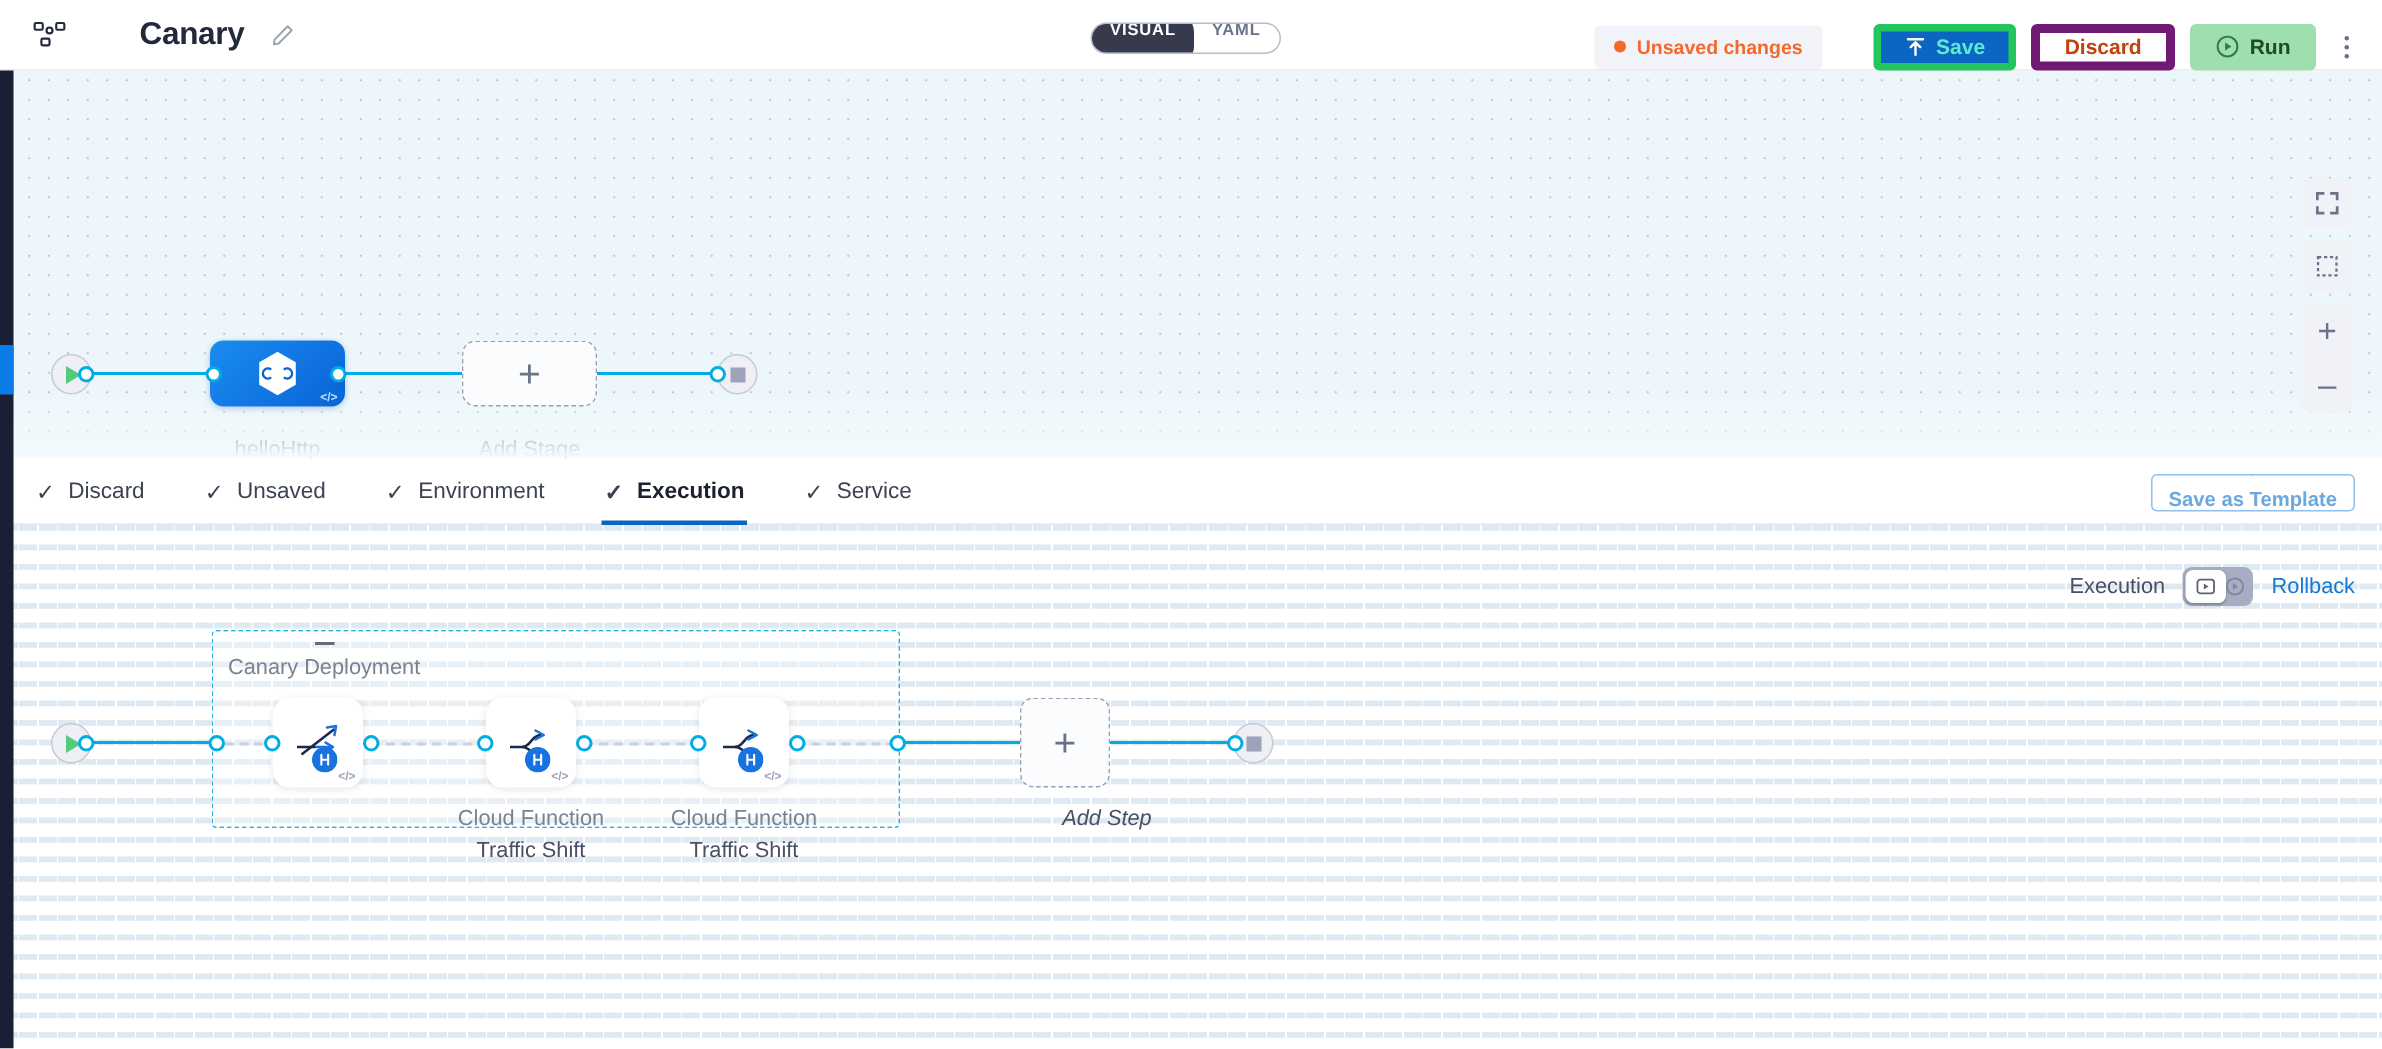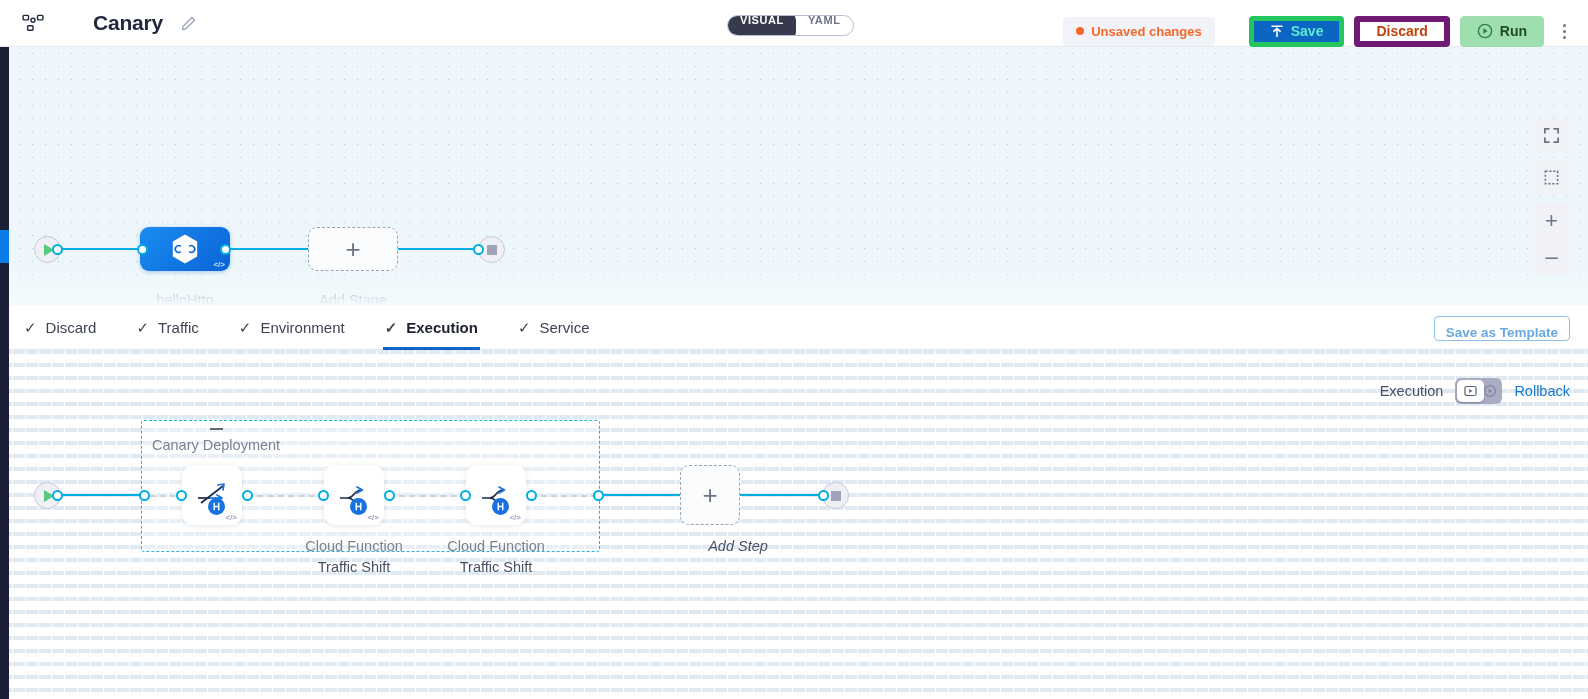--- a/index.html
+++ b/index.html
@@ -311,21 +311,21 @@
   </div>
 
   <div class="tabbar">
     <div class="tabs">
       <div class="tab">
         <span class="chk">✓</span>
         <span>Discard</span>
       </div>
       <div class="tab">
         <span class="chk">✓</span>
-        <span>Traffic</span>
+        <span>Unsaved</span>
       </div>
       <div class="tab">
         <span class="chk">✓</span>
         <span>Environment</span>
       </div>
       <div class="tab active">
         <span class="chk">✓</span>
         <span>Execution</span>
       </div>
       <div class="tab">

